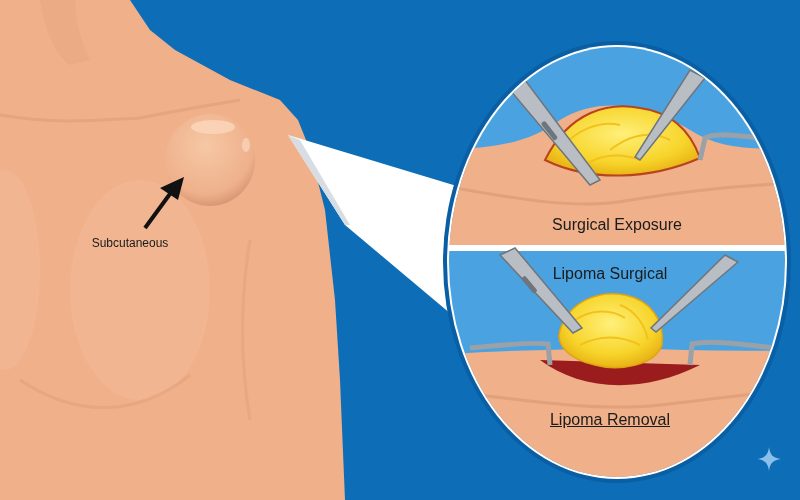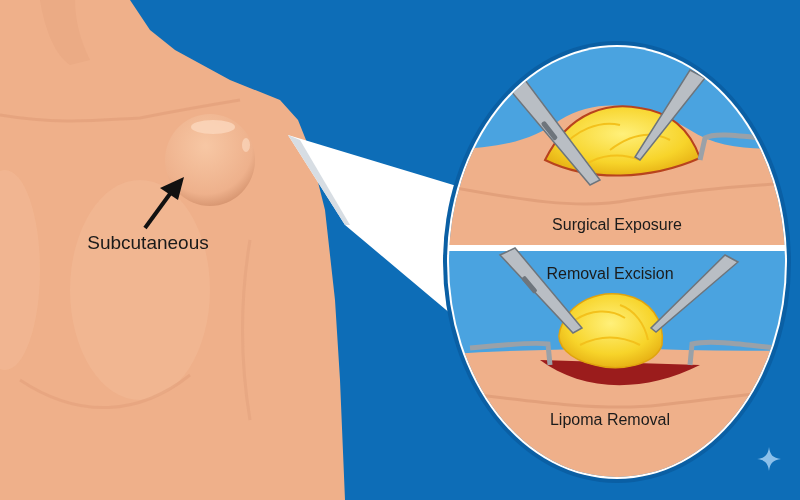--- a/index.html
+++ b/index.html
@@ -1,24 +1,24 @@
 <!DOCTYPE html>
 <html><head>
 <meta charset="utf-8">
 <style>
   html, body { margin:0; padding:0; }
   body { width:800px; height:500px; overflow:hidden; background:#0d6db7; font-family:"Liberation Sans", sans-serif; }
   .stage { position:relative; width:800px; height:500px; }
   svg.art { position:absolute; left:0; top:0; }
   .label { position:absolute; color:#1a1a1a; font-size:19px; text-align:center; line-height:22px; font-family:"Liberation Sans", sans-serif; }
-  .main-label { left:78px; top:232px; width:140px; font-size:19px; }
+  .main-label { left:60px; top:232px; width:140px; font-size:12px; }
   .step-label { font-size:16px; color:#1b1b1b; }
   .lbl-exposure { left:512px; top:214px; width:210px; }
   .lbl-excision { left:510px; top:263px; width:200px; }
-  .lbl-removal { left:510px; top:409px; width:200px; }
+  .lbl-removal { left:510px; top:409px; width:200px;text-decoration:underline; }
   .sparkle { position:absolute; left:757px; top:447px; width:24px; height:24px; }
 </style>
 </head>
 <body>
 
 <div class="stage">
   <svg class="art" width="800" height="500" viewBox="0 0 800 500">
     <defs>
       <radialGradient id="lumpGrad" cx="45%" cy="35%" r="65%">
         <stop offset="0%" stop-color="#f7c7a4"></stop>
@@ -112,19 +112,19 @@
         </g>
       </g>
     </g>
   </svg>
 
   <div class="label main-label">
     <div>Subcutaneous</div>
   </div>
 
   <div class="label step-label lbl-exposure">Surgical Exposure</div>
-  <div class="label step-label lbl-excision">Removal Excision</div>
+  <div class="label step-label lbl-excision">Lipoma Surgical</div>
   <div class="label step-label lbl-removal">Lipoma Removal</div>
 
   <svg class="sparkle" viewBox="0 0 24 24">
     <path d="M12,0 C13,8 16,11 24,12 C16,13 13,16 12,24 C11,16 8,13 0,12 C8,11 11,8 12,0 Z" fill="#8cc0ea"></path>
   </svg>
 </div>
 
 </body></html>

